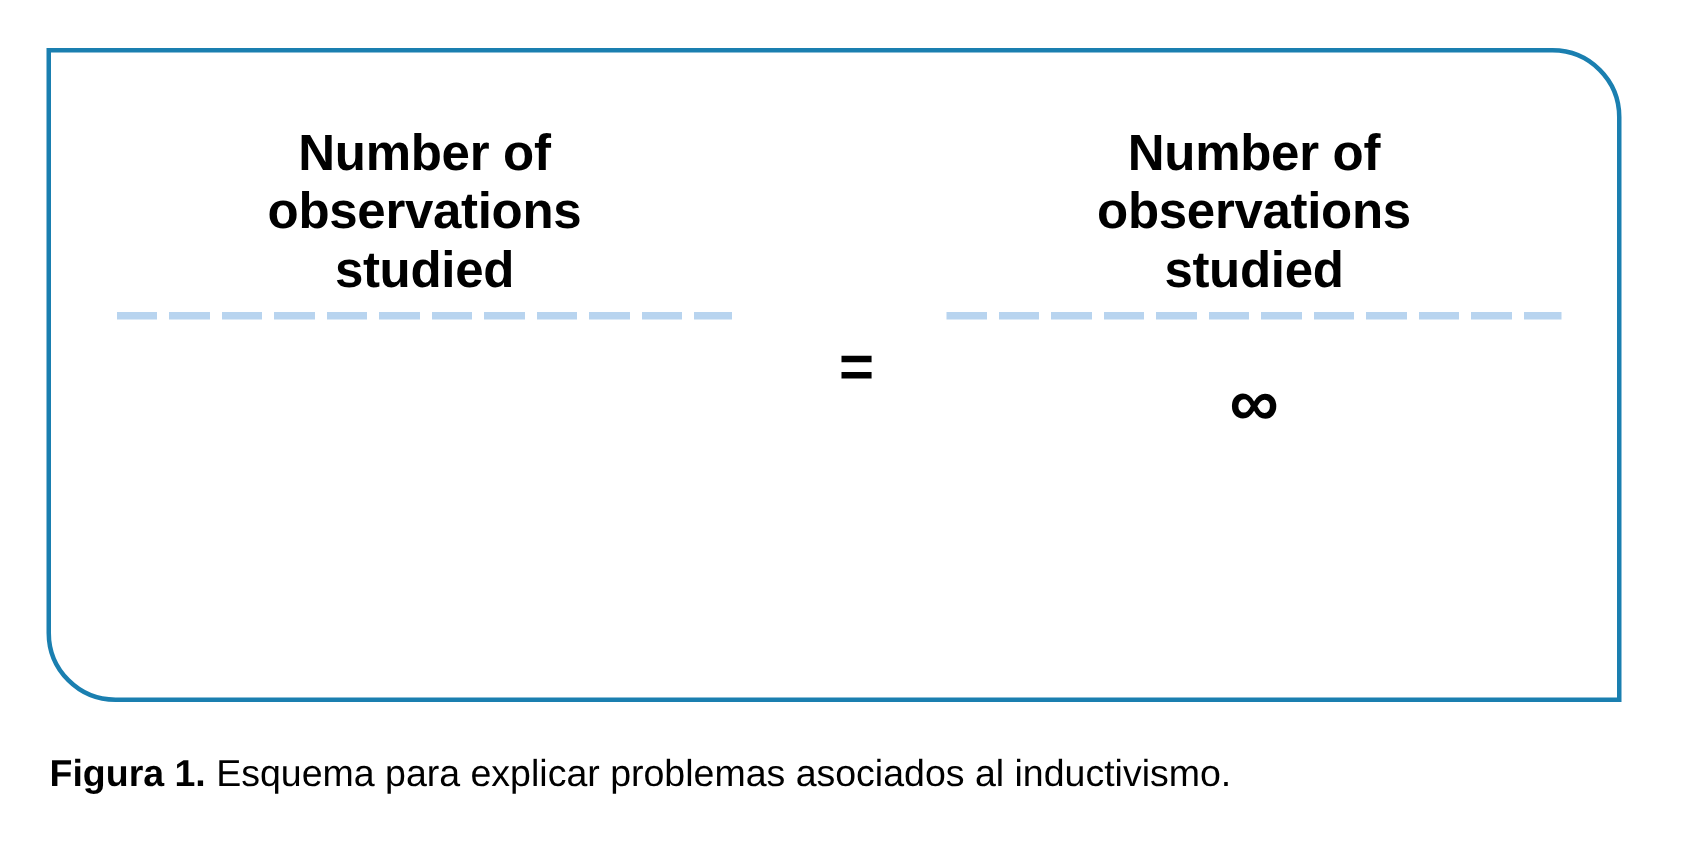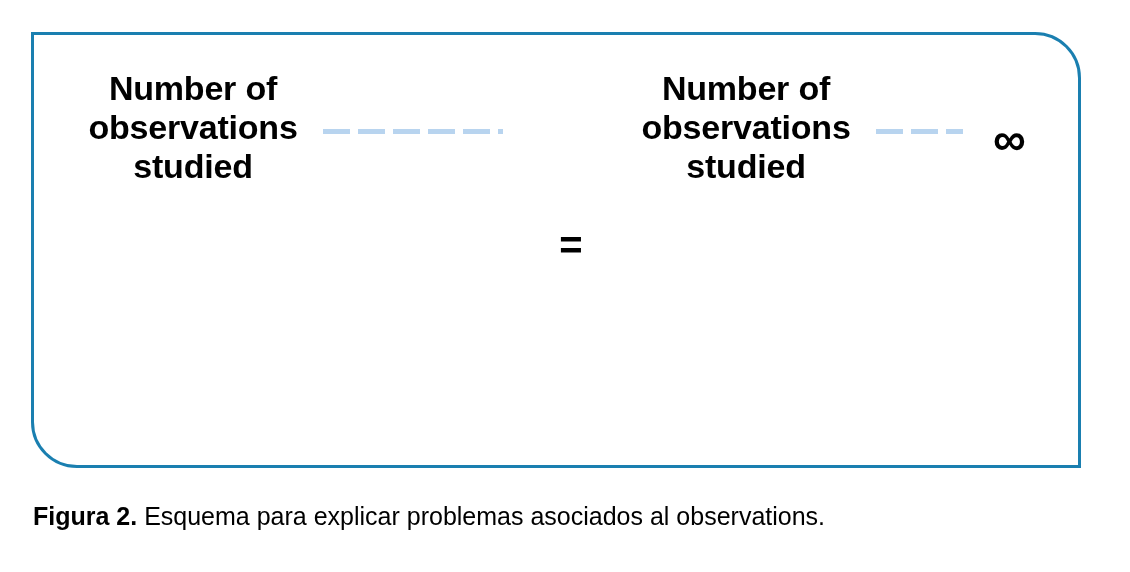--- a/index.html
+++ b/index.html
@@ -41,22 +41,23 @@
     width: 1050px;
     height: 436px;
     display: flex;
     flex-direction: row;
     align-items: flex-start;
     justify-content: flex-start;
   }
 
   .fraction {
     position: absolute;
-    top: 34px;
+    top: 48px;
     display: flex;
+    flex-direction: column;
     align-items: center;
   }
 
   .fraction.left-fraction  { left: 29px;  width: 440px; }
   .fraction.right-fraction { left: 582px; width: 440px; }
 
   .numerator,
   .denominator {
     font-weight: bold;
     font-size: 34px;
@@ -162,16 +163,16 @@
         <div class="fraction-bar"></div>
         <div class="denominator infinity-den">
           <span class="den-inner">∞</span>
         </div>
       </div>
 
     </div>
   </div>
 
   <div class="caption">
-    <span class="caption-label">Figura 2.</span><span class="caption-text"> Esquema para explicar problemas asociados al observations.</span>
+    <span class="caption-label">Figura 1.</span><span class="caption-text"> Esquema para explicar problemas asociados al inductivismo.</span>
   </div>
 
 </div>
 
 </body></html>

